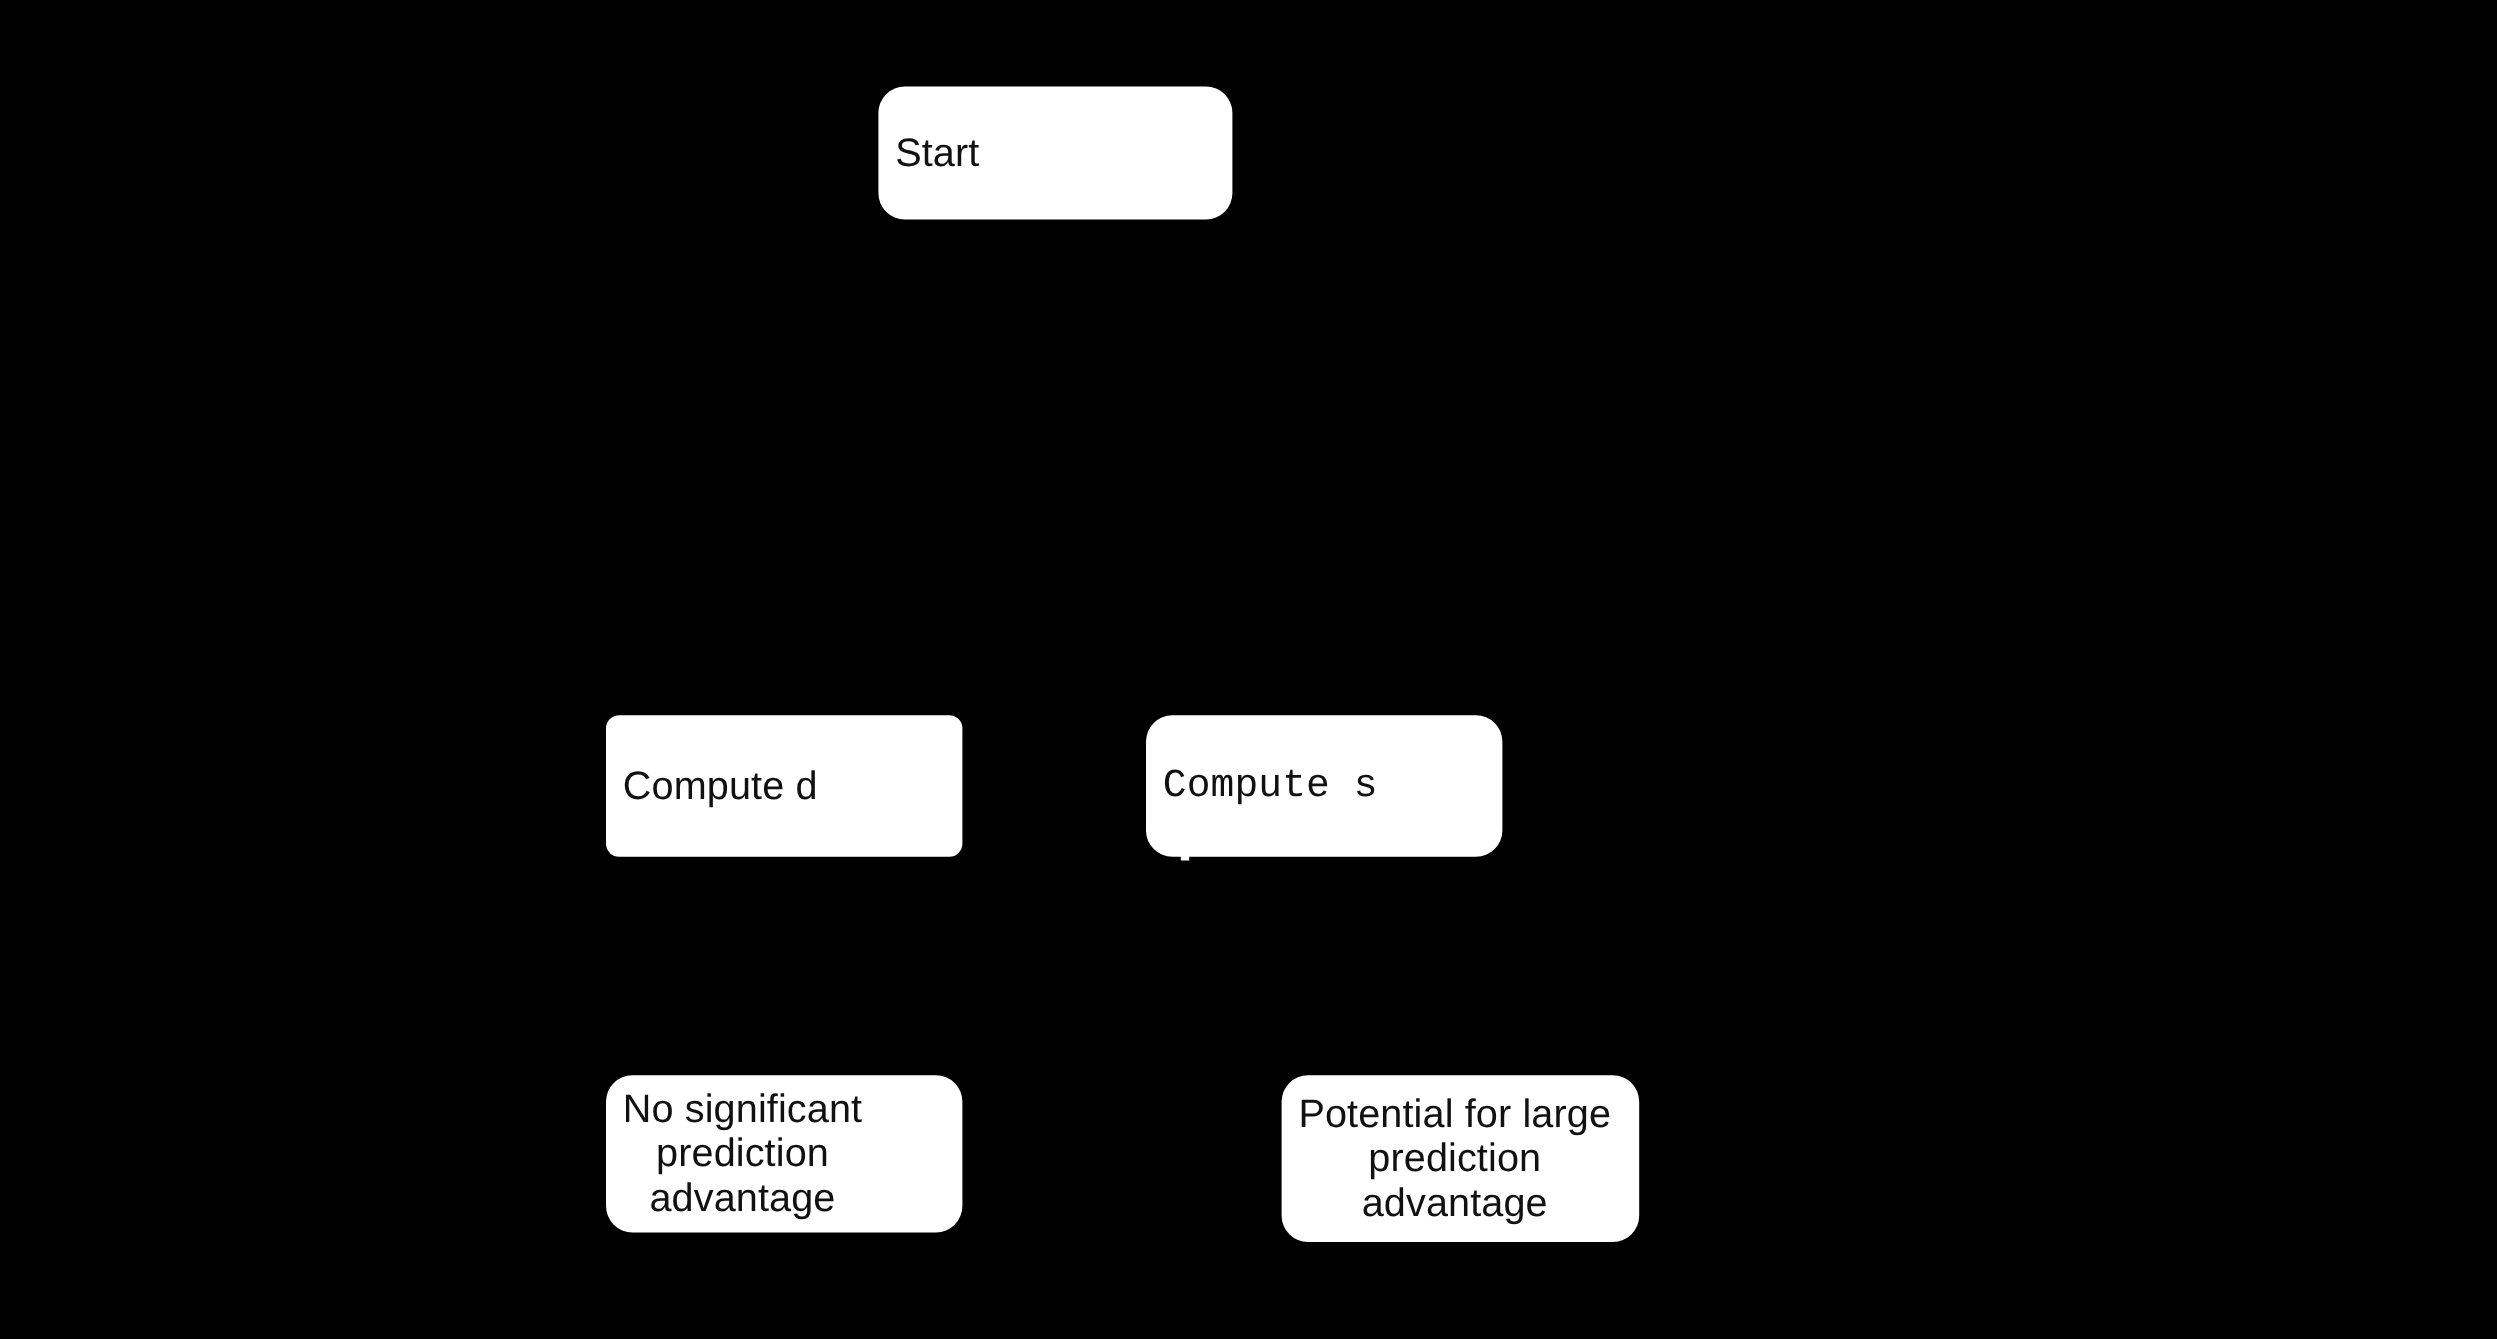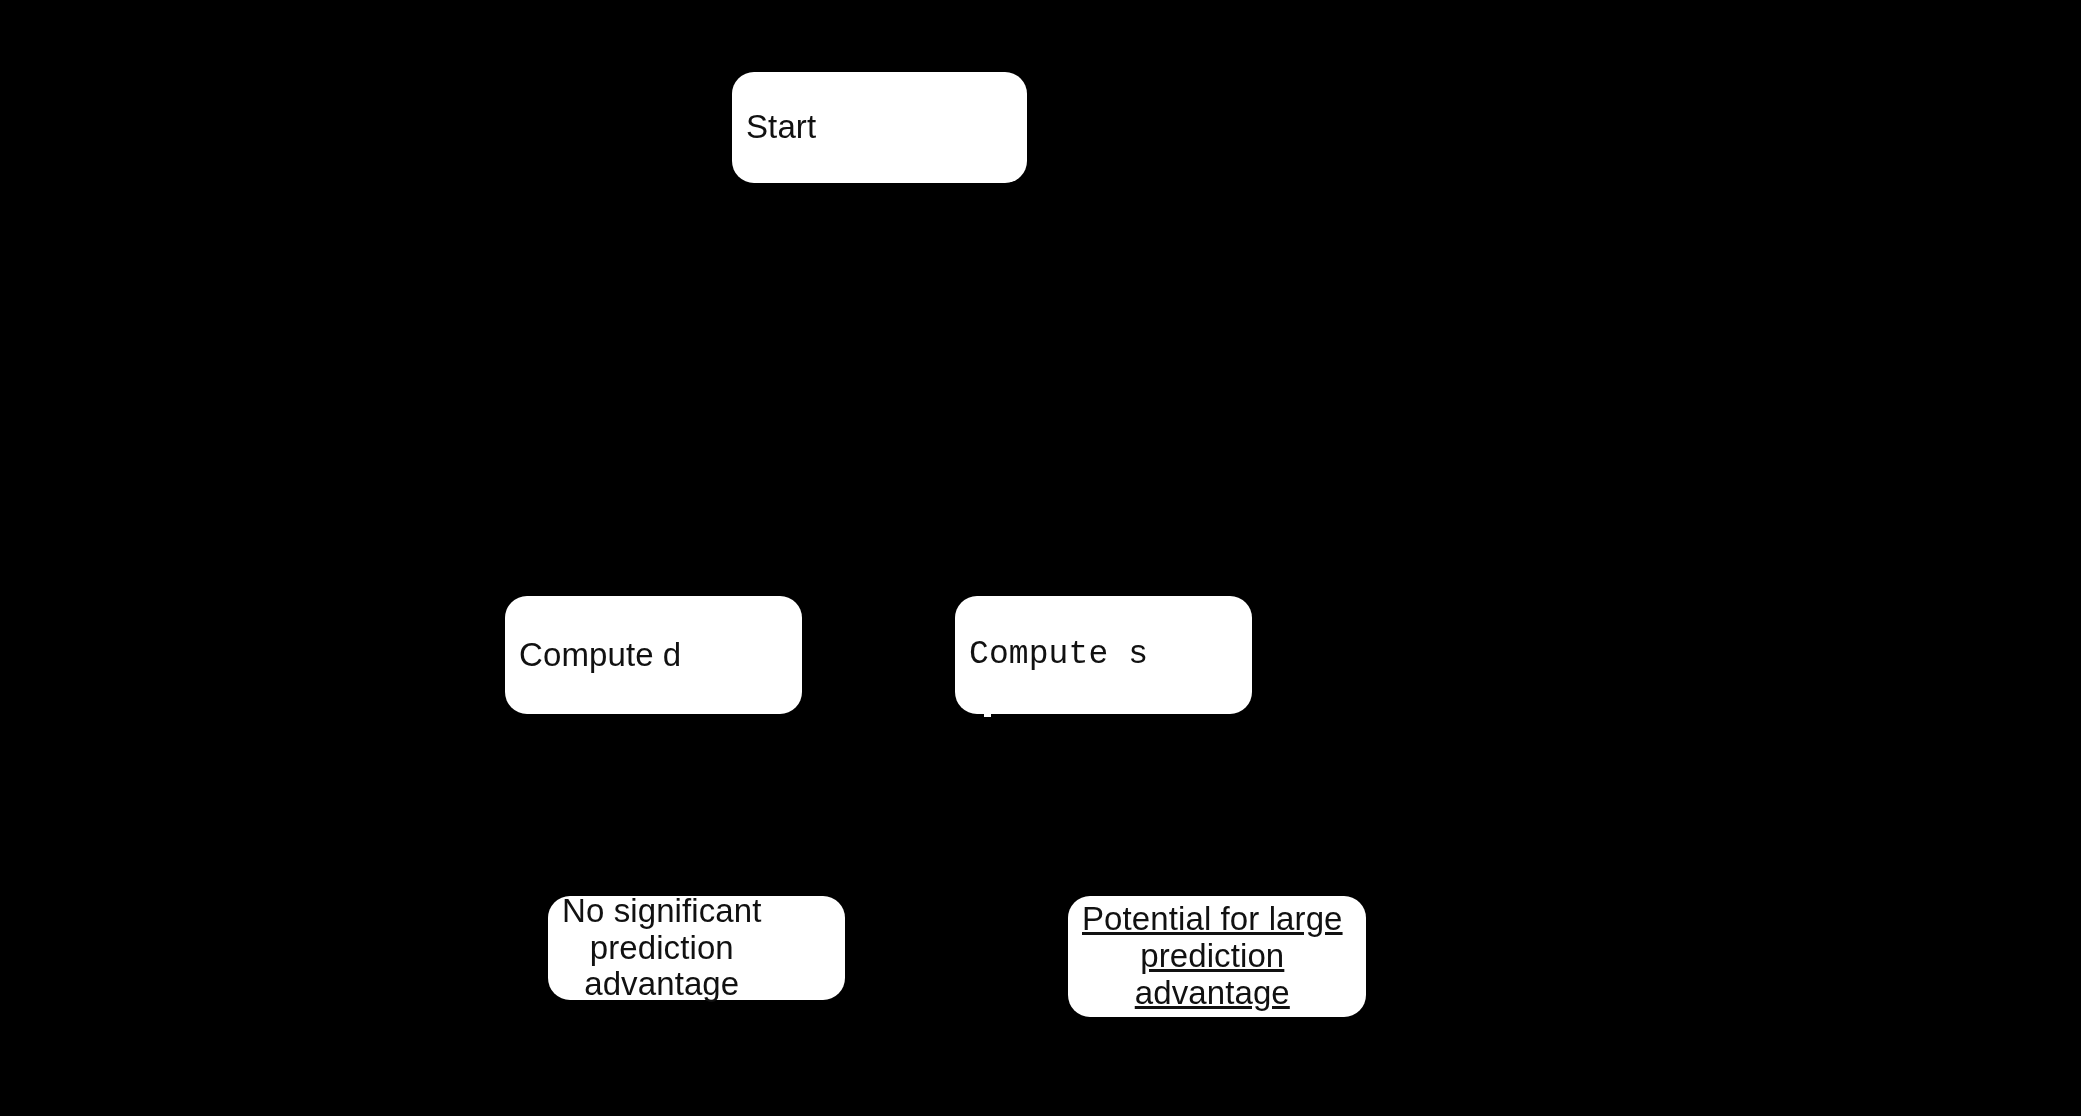--- a/index.html
+++ b/index.html
@@ -51,24 +51,24 @@
     letter-spacing: 0.1px;
     padding: 6px 14px;
   }
   .node-label {
     display: block;
     white-space: pre-line;
   }
   
   #node-start        { left: 732px;  top: 72px;  width: 295px; height: 111px; }
   #node-compute-g    { left: 732px;  top: 300px; width: 295px; height: 111px; }
-  #node-compute-d    { left: 505px;  top: 596px; width: 297px; height: 118px; }
+  #node-compute-d    { left: 505px;  top: 596px; width: 297px; height: 118px; border-radius: 11px; }
   #node-compute-s    { left: 955px;  top: 596px; width: 297px; height: 118px; font-family: Liberation Mono, monospace; }
-  #node-no-advantage { left: 505px;  top: 896px; width: 297px; height: 104px; margin-left: 43px; }
-  #node-large-advantage { left: 1068px; top: 896px; width: 298px; height: 121px; text-decoration: underline; }
+  #node-no-advantage { left: 505px;  top: 896px; width: 297px; height: 131px; }
+  #node-large-advantage { left: 1068px; top: 896px; width: 298px; height: 139px; }
   
   #artifact-compute-s {
     position: absolute;
     left: 984px;
     top: 708px;
     width: 7px;
     height: 9px;
     background: #ffffff;
     border-radius: 2px 0 0 0;
   }

